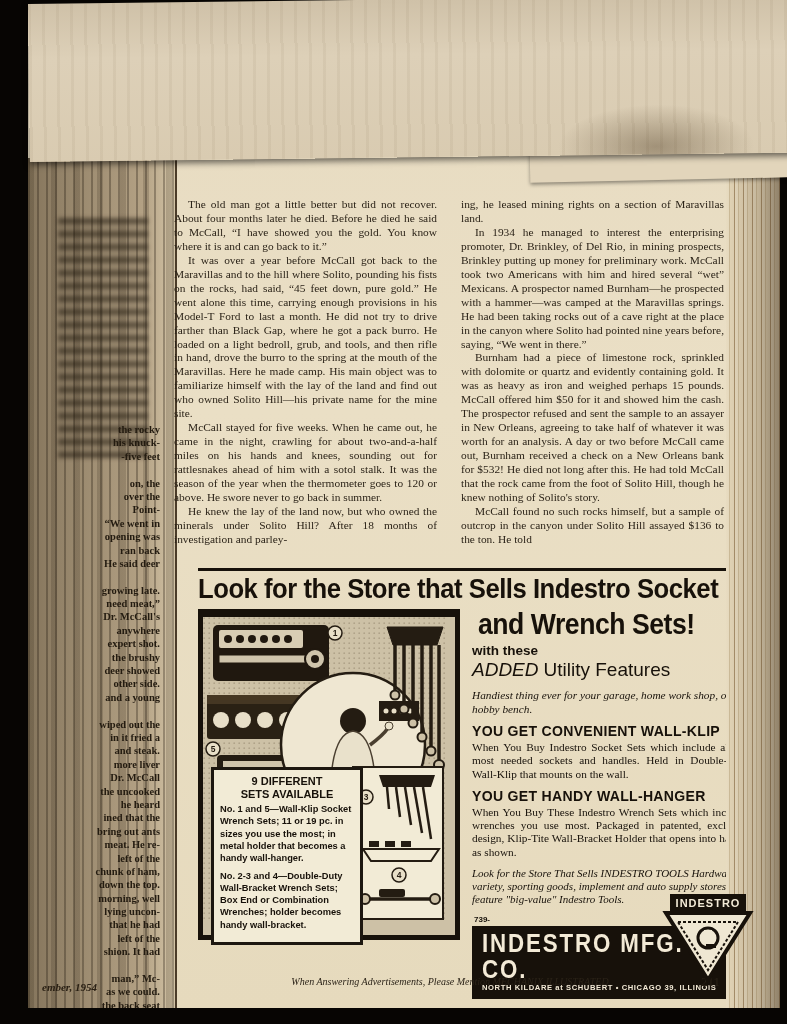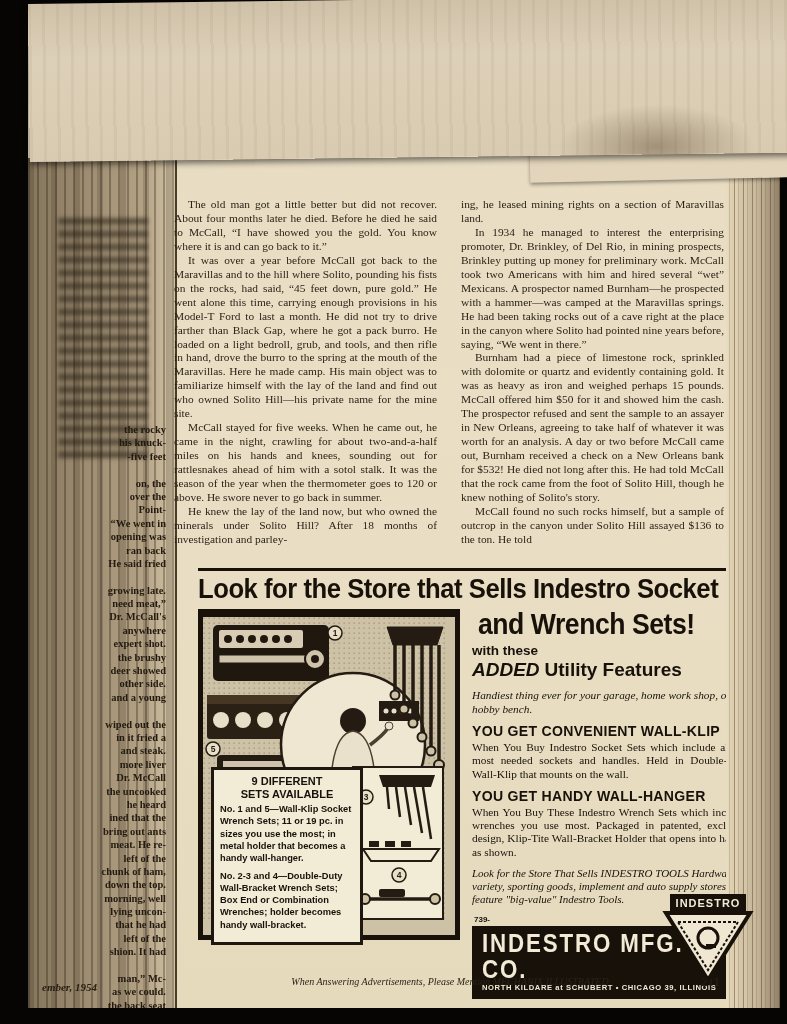--- a/index.html
+++ b/index.html
@@ -26,21 +26,21 @@
   .left-strip{position:absolute;left:0;top:148px;width:147px;height:850px;overflow:hidden;
     border-right:2px solid rgba(62,46,28,.55);
     background:
       repeating-linear-gradient(90deg, rgba(30,22,12,.30) 0 2px, rgba(30,22,12,0) 2px 9px),
       repeating-linear-gradient(90deg, rgba(40,30,16,.18) 0 6px, rgba(40,30,16,0) 6px 23px),
       linear-gradient(90deg,#85755c 0%,#9b8a6f 35%,#b3a184 78%,#d3c4a6 100%);}
   .smear{position:absolute;left:30px;top:60px;width:90px;height:240px;filter:blur(2px);
     background:repeating-linear-gradient(0deg, rgba(25,18,10,.55) 0 6px, rgba(25,18,10,.12) 6px 13px);}
   .frag-group{position:absolute;left:0;top:265px;width:138px;filter:blur(0.4px);}
   .frag{height:13.4px;line-height:13.4px;font-size:10.5px;font-weight:bold;color:#231b10;
-    text-align:right;white-space:nowrap;overflow:hidden;}
+    text-align:right;padding-right:6px;white-space:nowrap;overflow:hidden;}
   .frag-date{position:absolute;left:0;top:823px;width:130px;text-align:left;padding-left:14px;
     font-size:11px;font-weight:bold;font-style:italic;color:#2a2014;filter:blur(0.6px);}
   
   .article{position:absolute;left:146px;top:188px;width:550px;height:378px;display:flex;gap:24px;}
   .col{flex:1;color:#2b2318;font-size:11.4px;line-height:13.95px;text-align:justify;}
   .col p{margin:0;text-indent:14px;}
   .col-right p:first-child{text-indent:0;}
   
   .ad{position:absolute;left:146px;top:558px;width:552px;color:#17110a;margin-left:24px;}
   .ad-rule{height:3px;background:#17110a;margin-bottom:3px;}
@@ -52,21 +52,21 @@
     background:#cdc1a6;flex:none;}
   .sets-panel{position:absolute;left:8px;bottom:-10px;width:152px;background:#f2ebd6;
     border:3px solid #1d1710;padding:5px 6px 6px 6px;box-sizing:border-box;
     font-family:"Liberation Sans",sans-serif;}
   .sets-head{text-align:center;font-weight:bold;font-size:11px;line-height:12.5px;margin-bottom:3px;}
   .sets-item{margin:0 0 5px 0;font-size:9.3px;font-weight:bold;line-height:12.3px;}
   .ad-right{flex:1;padding-left:12px;}
   .ad-headline2{margin:0 0 2px 6px;font-family:"Liberation Sans",sans-serif;font-weight:bold;
     font-size:28px;letter-spacing:-0.5px;transform:scale(0.95,1.05);transform-origin:left center;}
   .with-these{font-family:"Liberation Sans",sans-serif;font-weight:bold;font-size:13.5px;margin:2px 0 1px 0;}
-  .added{font-family:"Liberation Sans",sans-serif;font-weight:bold;font-size:19px;margin:1px 0 8px 0;}
+  .added{font-family:"Liberation Sans",sans-serif;font-weight:normal;font-size:19px;margin:1px 0 8px 0;}
   .added i{margin-right:5px;}
   .tagline{font-style:italic;font-size:11.3px;line-height:13.5px;margin:0 0 7px 0;}
   .feature h3{font-family:"Liberation Sans",sans-serif;font-size:14.5px;letter-spacing:.3px;
     margin:7px 0 2px 0;transform:scale(0.97,1);transform-origin:left;}
   .feature p{margin:0;font-size:11.3px;line-height:13.3px;text-align:justify;}
   .store-note{font-style:italic;font-size:11px;line-height:13px;margin:8px 0 0 0;}
   .ad-code{font-family:"Liberation Sans",sans-serif;font-weight:bold;font-size:8px;margin:9px 0 2px 2px;}
   .banner-wrap{position:relative;margin-top:1px;border-radius:23px;}
   .banner{background:#17110a;color:#f3ead6;padding:6px 8px 7px 10px;}
   .banner-name{font-family:"Liberation Sans",sans-serif;font-weight:bold;font-size:24px;
@@ -96,21 +96,21 @@
           <div class="frag">the rocky</div>
           <div class="frag">his knuck-</div>
           <div class="frag">-five feet</div>
           <div class="frag"></div>
           <div class="frag">on, the</div>
           <div class="frag">over the</div>
           <div class="frag">Point-</div>
           <div class="frag">“We went in</div>
           <div class="frag">opening was</div>
           <div class="frag">ran back</div>
-          <div class="frag">He said fried</div>
+          <div class="frag">He said deer</div>
           <div class="frag"></div>
           <div class="frag">growing late.</div>
           <div class="frag">need meat,”</div>
           <div class="frag">Dr. McCall's</div>
           <div class="frag">anywhere</div>
           <div class="frag">expert shot.</div>
           <div class="frag">the brushy</div>
           <div class="frag">deer showed</div>
           <div class="frag">other side.</div>
           <div class="frag">and a young</div>

